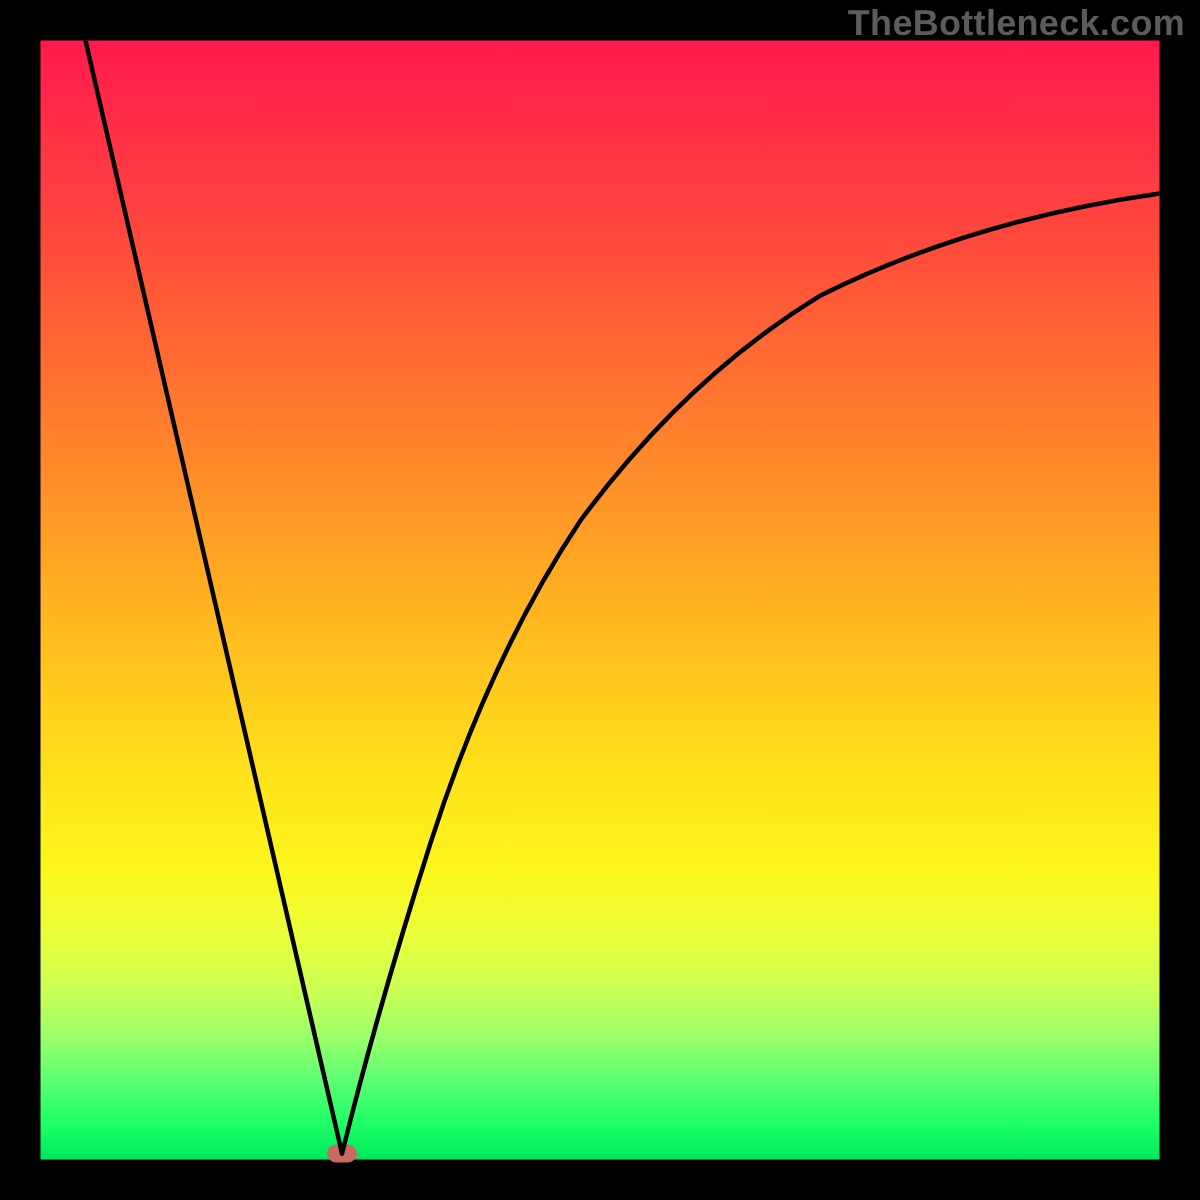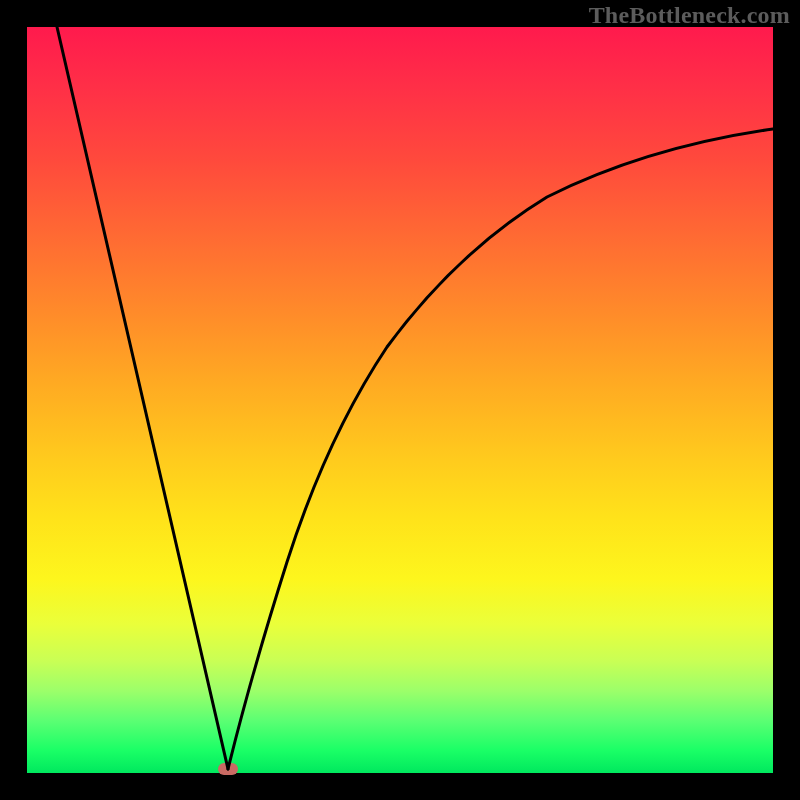--- a/index.html
+++ b/index.html
@@ -19,21 +19,20 @@
   }
   .watermark {
     position: absolute;
     top: 2px;
     right: 10px;
     color: #5c5c5c;
     font-size: 24px;
     font-weight: bold;
     letter-spacing: 0.2px;
     z-index: 20;
-    font-family: Liberation Serif, serif;
   }
   .plot {
     position: absolute;
     left: 27px;
     top: 27px;
     width: 746px;
     height: 746px;
     
     background: linear-gradient(to bottom,
       #ff1a4d 0%,

